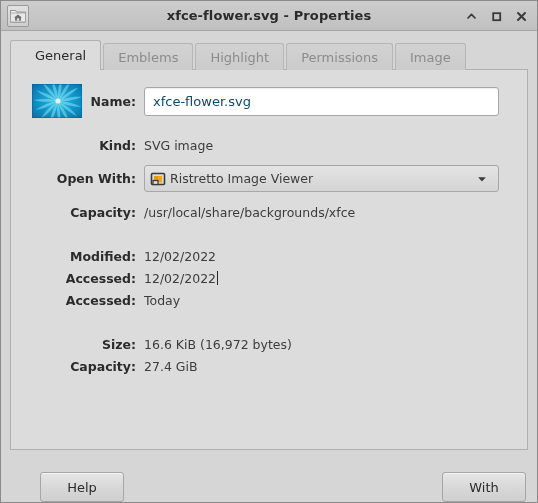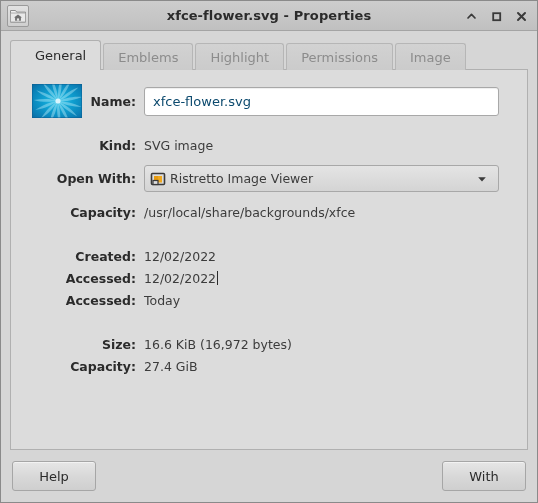--- a/index.html
+++ b/index.html
@@ -249,24 +249,25 @@
     background: #2b2b2b;
     vertical-align: -2px;
     margin-left: 1px;
   }
 
   
   .action-area {
     height: 52px;
     min-height: 52px;
     display: flex;
-    align-items: center;
+    align-items: flex-end;
     justify-content: space-between;
     padding: 0 11px;
     box-sizing: border-box;
+    margin-left: 28px;
   }
   .btn {
     min-width: 84px;
     height: 30px;
     border: 1px solid #a6a6a6;
     border-radius: 3px;
     background: linear-gradient(to bottom, #e6e6e6 0%, #d8d8d8 52%, #cfcfcf 100%);
     box-sizing: border-box;
     font-size: 13px;
     color: #2b2b2b;
@@ -400,21 +401,21 @@
         <div class="spacer-sm"></div>
 
         <div class="row">
           <div class="label">Capacity:</div>
           <div class="value">/usr/local/share/backgrounds/xfce</div>
         </div>
 
         <div class="spacer-lg"></div>
 
         <div class="row">
-          <div class="label">Created:</div>
+          <div class="label">Modified:</div>
           <div class="value">12/02/2022</div>
         </div>
 
         <div class="row">
           <div class="label">Accessed:</div>
           <div class="value"><span>12/02/2022</span><span class="caret"></span></div>
         </div>
 
         <div class="row">
           <div class="label">Accessed:</div>

